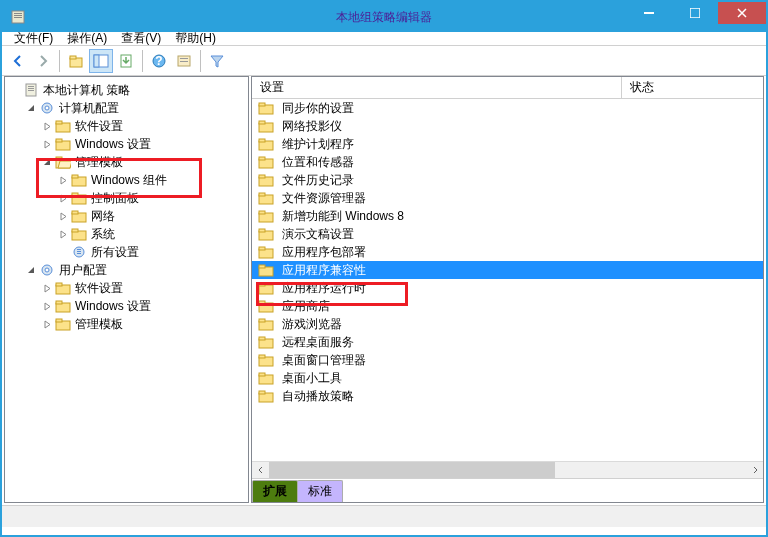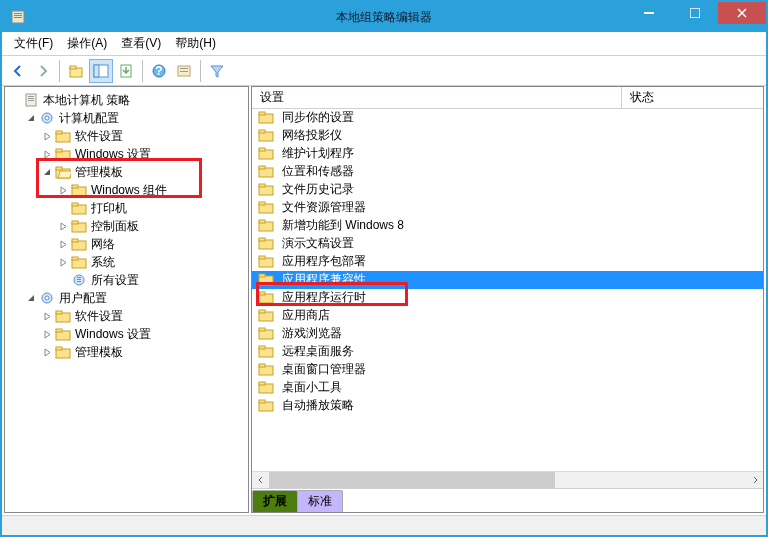--- a/index.html
+++ b/index.html
@@ -1,41 +1,41 @@
 <!DOCTYPE html>
 <html><head>
 <meta charset="utf-8">
 <style>
 * { margin:0; padding:0; box-sizing:border-box; font-family:"Microsoft YaHei","Segoe UI",sans-serif; font-size:12px; }
 body { background:#fff; width:768px; height:537px; overflow:hidden; border:2px solid #2ba1dc; position:relative; }
 .titlebar { height:30px; background:#2ba1dc; display:flex; align-items:center; color:#000; position:relative; }
 .titlebar .app-icon { width:16px; height:16px; margin:0 8px; display:inline-block; }
-.titlebar .title { position:absolute; left:50%; transform:translateX(-50%); color:#0f172a; }
+.titlebar .title { position:absolute; left:50%; transform:translateX(-50%); color:#4c1d95; }
 .winbtns { position:absolute; right:0; top:0; display:flex; }
 .winbtn { width:46px; height:22px; display:flex; align-items:center; justify-content:center; color:#fff; }
 .winbtn.close { background:#c75050; width:48px; }
 .winbtn svg { width:10px; height:10px; }
-.menubar { height:24px; background:#fff; border-bottom:1px solid #d0d0d0; display:flex; align-items:center; padding-left:6px; gap:2px; }
+.menubar { height:14px; background:#fff; border-bottom:1px solid #d0d0d0; display:flex; align-items:center; padding-left:6px; gap:2px; }
 .menubar span { padding:2px 6px; }
 .toolbar { height:30px; border-bottom:1px solid #d0d0d0; display:flex; align-items:center; padding:0 4px; gap:1px; background:#fff; }
 .tbtn { width:24px; height:24px; display:flex; align-items:center; justify-content:center; border:1px solid transparent; }
 .sep { width:1px; height:22px; background:#c0c0c0; margin:0 3px; }
 .content { display:flex; height:calc(100% - 82px - 22px); }
 .tree-pane { width:245px; border:1px solid #828790; margin:0 2px 2px 2px; overflow:auto; background:#fff; }
 .tree { padding:4px 0; }
 .tree-row { display:flex; align-items:center; height:18px; white-space:nowrap; }
 .expander { width:12px; display:inline-flex; justify-content:center; margin-right:2px; color:#595959; }
 .icon-folder, .icon-cog, .icon-policy { width:16px; height:16px; margin-right:4px; flex-shrink:0; }
 .list-pane { flex:1; border:1px solid #828790; margin:0 2px 2px 0; display:flex; flex-direction:column; background:#fff; overflow:hidden; }
 .list-header { height:22px; border-bottom:1px solid #d0d0d0; display:flex; align-items:center; background:#fff; }
 .col { padding:2px 8px; }
 .col.c1 { width:370px; border-right:1px solid #d0d0d0; }
 .col.c2 { flex:1; }
 .list-body { flex:1; overflow:auto; position:relative; }
-.list-row { height:18px; display:flex; align-items:flex-start; padding-left:6px; gap:4px; }
+.list-row { height:18px; display:flex; align-items:center; padding-left:6px; gap:4px; }
 .list-row.sel { background:#1e90ff; color:#fff; }
 .tabs { height:24px; display:flex; align-items:flex-end; border-top:1px solid #d0d0d0; }
 .tab { padding:2px 10px; border:1px solid #acacac; border-bottom:none; margin-right:-1px; background:#c4b5fd; border-radius:2px 2px 0 0; }
 .tab.inactive { background:#4d7c0f;font-weight:bold; }
 .status { height:22px; border-top:1px solid #d0d0d0; background:#f0f0f0; }
 .hscroll { height:17px; background:#f0f0f0; border-top:1px solid #dadada; display:flex; }
 .hscroll .track { flex:1; position:relative; background:#f0f0f0; }
 .hscroll .thumb { position:absolute; left:0; width:60%; top:0; bottom:0; background:#cdcdcd; }
 .hscroll .arr { width:17px; display:flex; align-items:center; justify-content:center; }
 .red-box { position:absolute; border:3px solid #ed1c24; pointer-events:none; }
@@ -199,28 +199,20 @@
               <path d="M2 1l5 3.5L2 8z" fill="none" stroke="#888"></path>
             </svg>
           </span>
           <svg class="icon-folder" viewBox="0 0 16 16">
             <rect x="1" y="5" width="14" height="9" fill="#fce28a" stroke="#c9a227"></rect>
             <rect x="1" y="3" width="6" height="3" fill="#fce28a" stroke="#c9a227"></rect>
           </svg>
           <span>Windows 组件</span>
         </div>
         <div class="tree-row" style="padding-left:52px">
-          <span class="expander"></span>
-          <svg class="icon-folder" viewBox="0 0 16 16">
-            <rect x="1" y="5" width="14" height="9" fill="#fce28a" stroke="#c9a227"></rect>
-            <rect x="1" y="3" width="6" height="3" fill="#fce28a" stroke="#c9a227"></rect>
-          </svg>
-          <span>打印机</span>
-        </div>
-        <div class="tree-row" style="padding-left:52px">
           <span class="expander">
             <svg width="9" height="9" viewBox="0 0 9 9">
               <path d="M2 1l5 3.5L2 8z" fill="none" stroke="#888"></path>
             </svg>
           </span>
           <svg class="icon-folder" viewBox="0 0 16 16">
             <rect x="1" y="5" width="14" height="9" fill="#fce28a" stroke="#c9a227"></rect>
             <rect x="1" y="3" width="6" height="3" fill="#fce28a" stroke="#c9a227"></rect>
           </svg>
           <span>控制面板</span>

